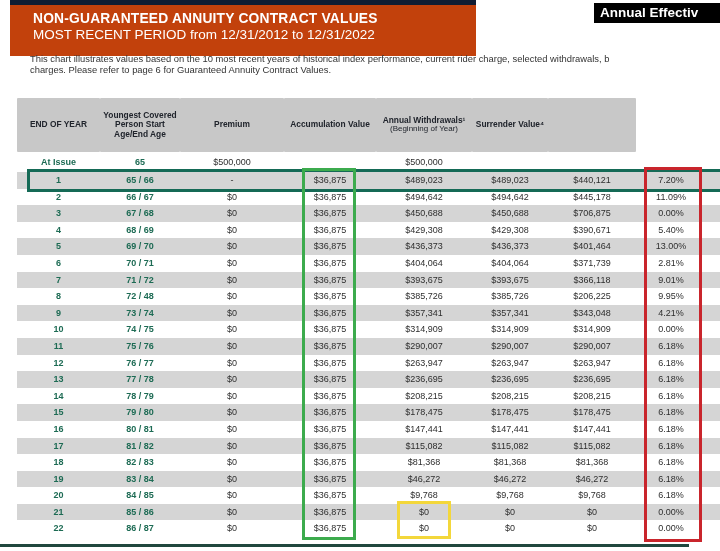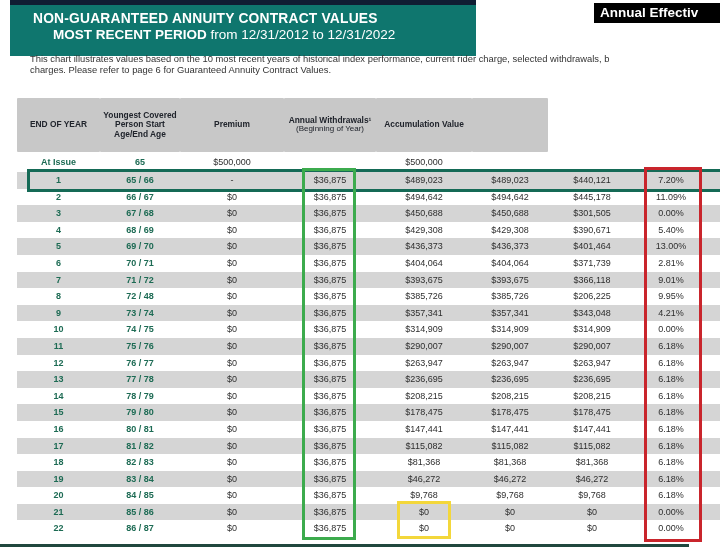--- a/index.html
+++ b/index.html
@@ -1,25 +1,25 @@
 <!DOCTYPE html>
 <html><head>
 <meta charset="utf-8">
 <style>
   html,body{margin:0;padding:0;}
   .page{position:relative;width:720px;height:551px;overflow:hidden;background:#ffffff;
         font-family:"Liberation Sans","DejaVu Sans",sans-serif;}
 
   
   .top-strip{position:absolute;left:10px;top:0;width:466px;height:5px;background:#101d33;}
-  .title-box{position:absolute;left:10px;top:5px;width:466px;height:51px;background:#0f766e;
+  .title-box{position:absolute;left:10px;top:5px;width:466px;height:51px;background:#c2410c;
              color:#ffffff;padding:6px 0 0 23px;box-sizing:border-box;}
   .title-line1{font-size:13.8px;font-weight:bold;letter-spacing:.2px;white-space:nowrap;}
   .title-line2{font-size:13.5px;margin-top:1px;white-space:nowrap;}
-  .title-line2 .bold-part{font-weight:bold;margin-left:20px;}
+  .title-line2 .bold-part{font-weight:normal;}
   .badge{position:absolute;left:594px;top:3px;right:-10px;background:#000000;color:#ffffff;
          font-size:13.5px;font-weight:bold;padding:2px 0 3px 6px;white-space:nowrap;}
 
   
   .desc{position:absolute;left:30px;top:53px;width:700px;font-size:9.4px;line-height:11px;
         color:#333333;white-space:nowrap;}
 
   
   .tablewrap{position:absolute;left:17px;top:98px;width:746px;}
   .grid-row{display:grid;grid-template-columns:83px 80px 104px 92px 96px 76px 88px 70px 57px;}
@@ -71,25 +71,29 @@
         </div>
       <div class="th">
           <span>Youngest Covered Person Start Age/End Age</span>
           <span class="sub"></span>
         </div>
       <div class="th">
           <span>Premium</span>
           <span class="sub"></span>
         </div>
       <div class="th">
+          <span>Accumulation Value</span>
+          <span class="sub"></span>
+        </div>
+      <div class="th">
           <span>Annual Withdrawals¹</span>
           <span class="sub">(Beginning of Year)</span>
         </div>
       <div class="th">
-          <span>Accumulation Value</span>
+          <span>Surrender Value⁴</span>
           <span class="sub"></span>
         </div>
       <div class="th"></div>
     </div>
 
     <div class="grid-row atissue">
       <div class="tc teal-text">At Issue</div>
       <div class="tc teal-text">65</div>
       <div class="tc">$500,000</div>
       <div class="tc"></div>
@@ -123,21 +127,21 @@
           <div class="tc">11.09%</div>
           <div class="tc"></div>
         </div>
         <div class="grid-row trow odd">
           <div class="tc teal-text">3</div>
           <div class="tc teal-text">67 / 68</div>
           <div class="tc">$0</div>
           <div class="tc">$36,875</div>
           <div class="tc">$450,688</div>
           <div class="tc">$450,688</div>
-          <div class="tc">$301,505</div>
+          <div class="tc">$706,875</div>
           <div class="tc">0.00%</div>
           <div class="tc"></div>
         </div>
         <div class="grid-row trow">
           <div class="tc teal-text">4</div>
           <div class="tc teal-text">68 / 69</div>
           <div class="tc">$0</div>
           <div class="tc">$36,875</div>
           <div class="tc">$429,308</div>
           <div class="tc">$429,308</div>

